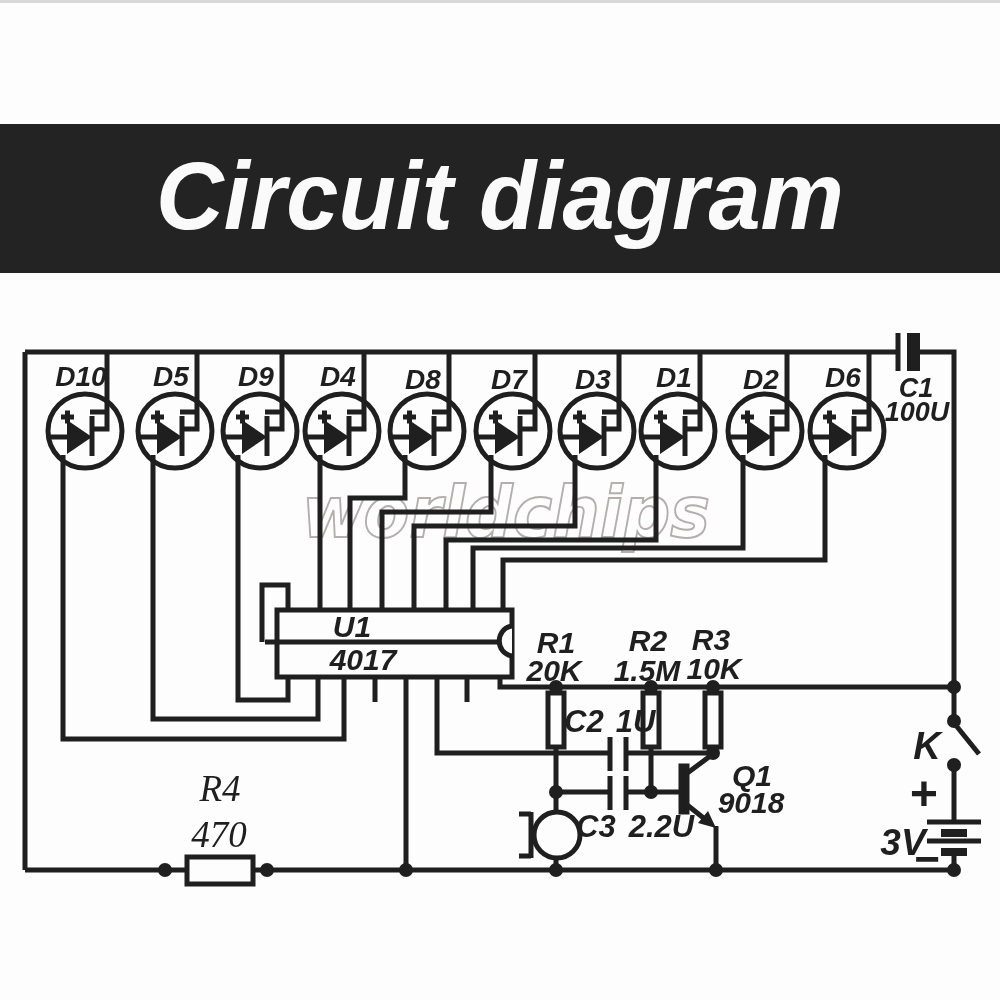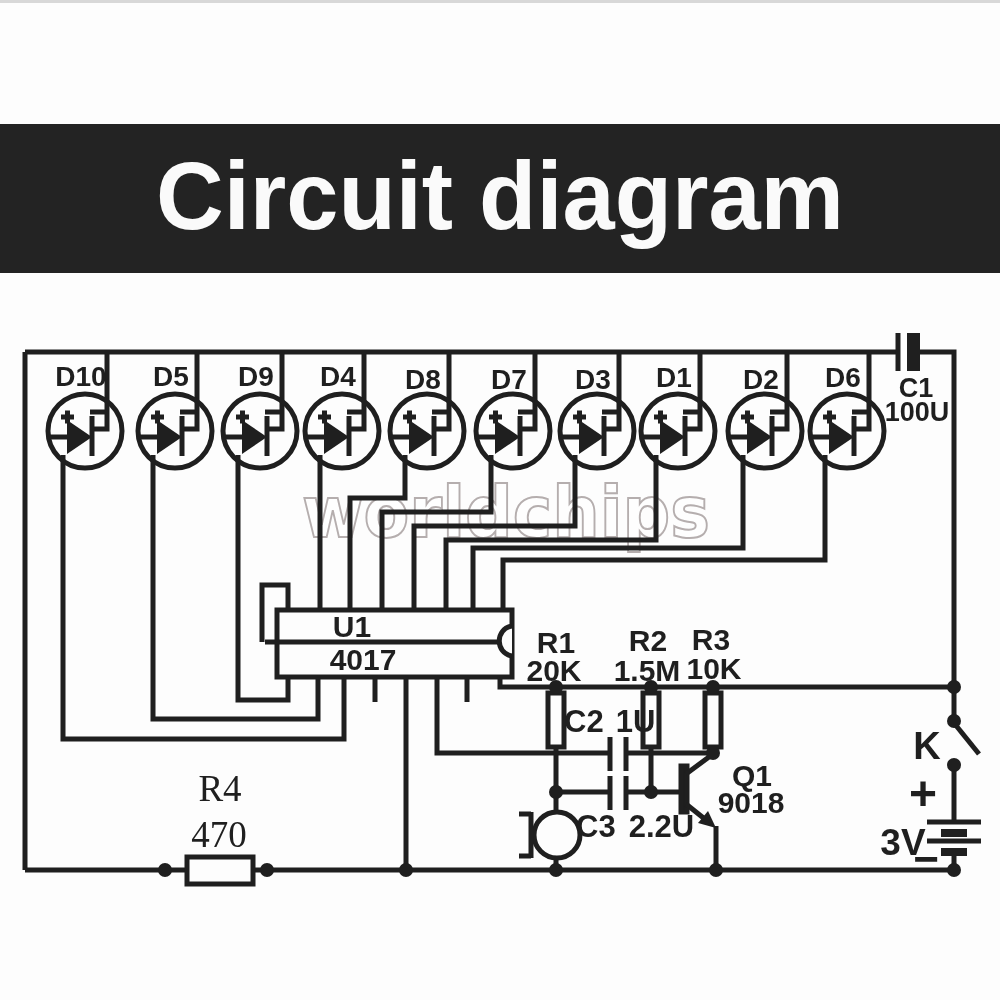--- a/index.html
+++ b/index.html
@@ -1,16 +1,16 @@
 <!DOCTYPE html>
 <html><head>
 <meta charset="utf-8">
 <style>
   html,body{margin:0;padding:0;background:#ffffff;}
-  .page{width:1000px;height:1000px;position:relative;background:#fdfdfd;overflow:hidden;}
+  .page{width:1000px;height:1000px;position:relative;background:#fdfdfd;overflow:hidden;font-style:italic;}
   svg{display:block;}
   text{user-select:none;}
   .lbl{font-family:"Liberation Sans",sans-serif;font-weight:bold;fill:#1f1f1f;}
   .serif{font-family:"Liberation Serif",serif;font-weight:normal;fill:#1f1f1f;}
   .banner-text{font-family:"Liberation Sans",sans-serif;font-weight:bold;fill:#fafafa;}
   .wm{font-family:"DejaVu Sans",sans-serif;font-weight:bold;
       fill:rgba(255,255,255,0.55);stroke:#b5aeae;stroke-width:2px;}
 </style>
 </head>
 <body>

